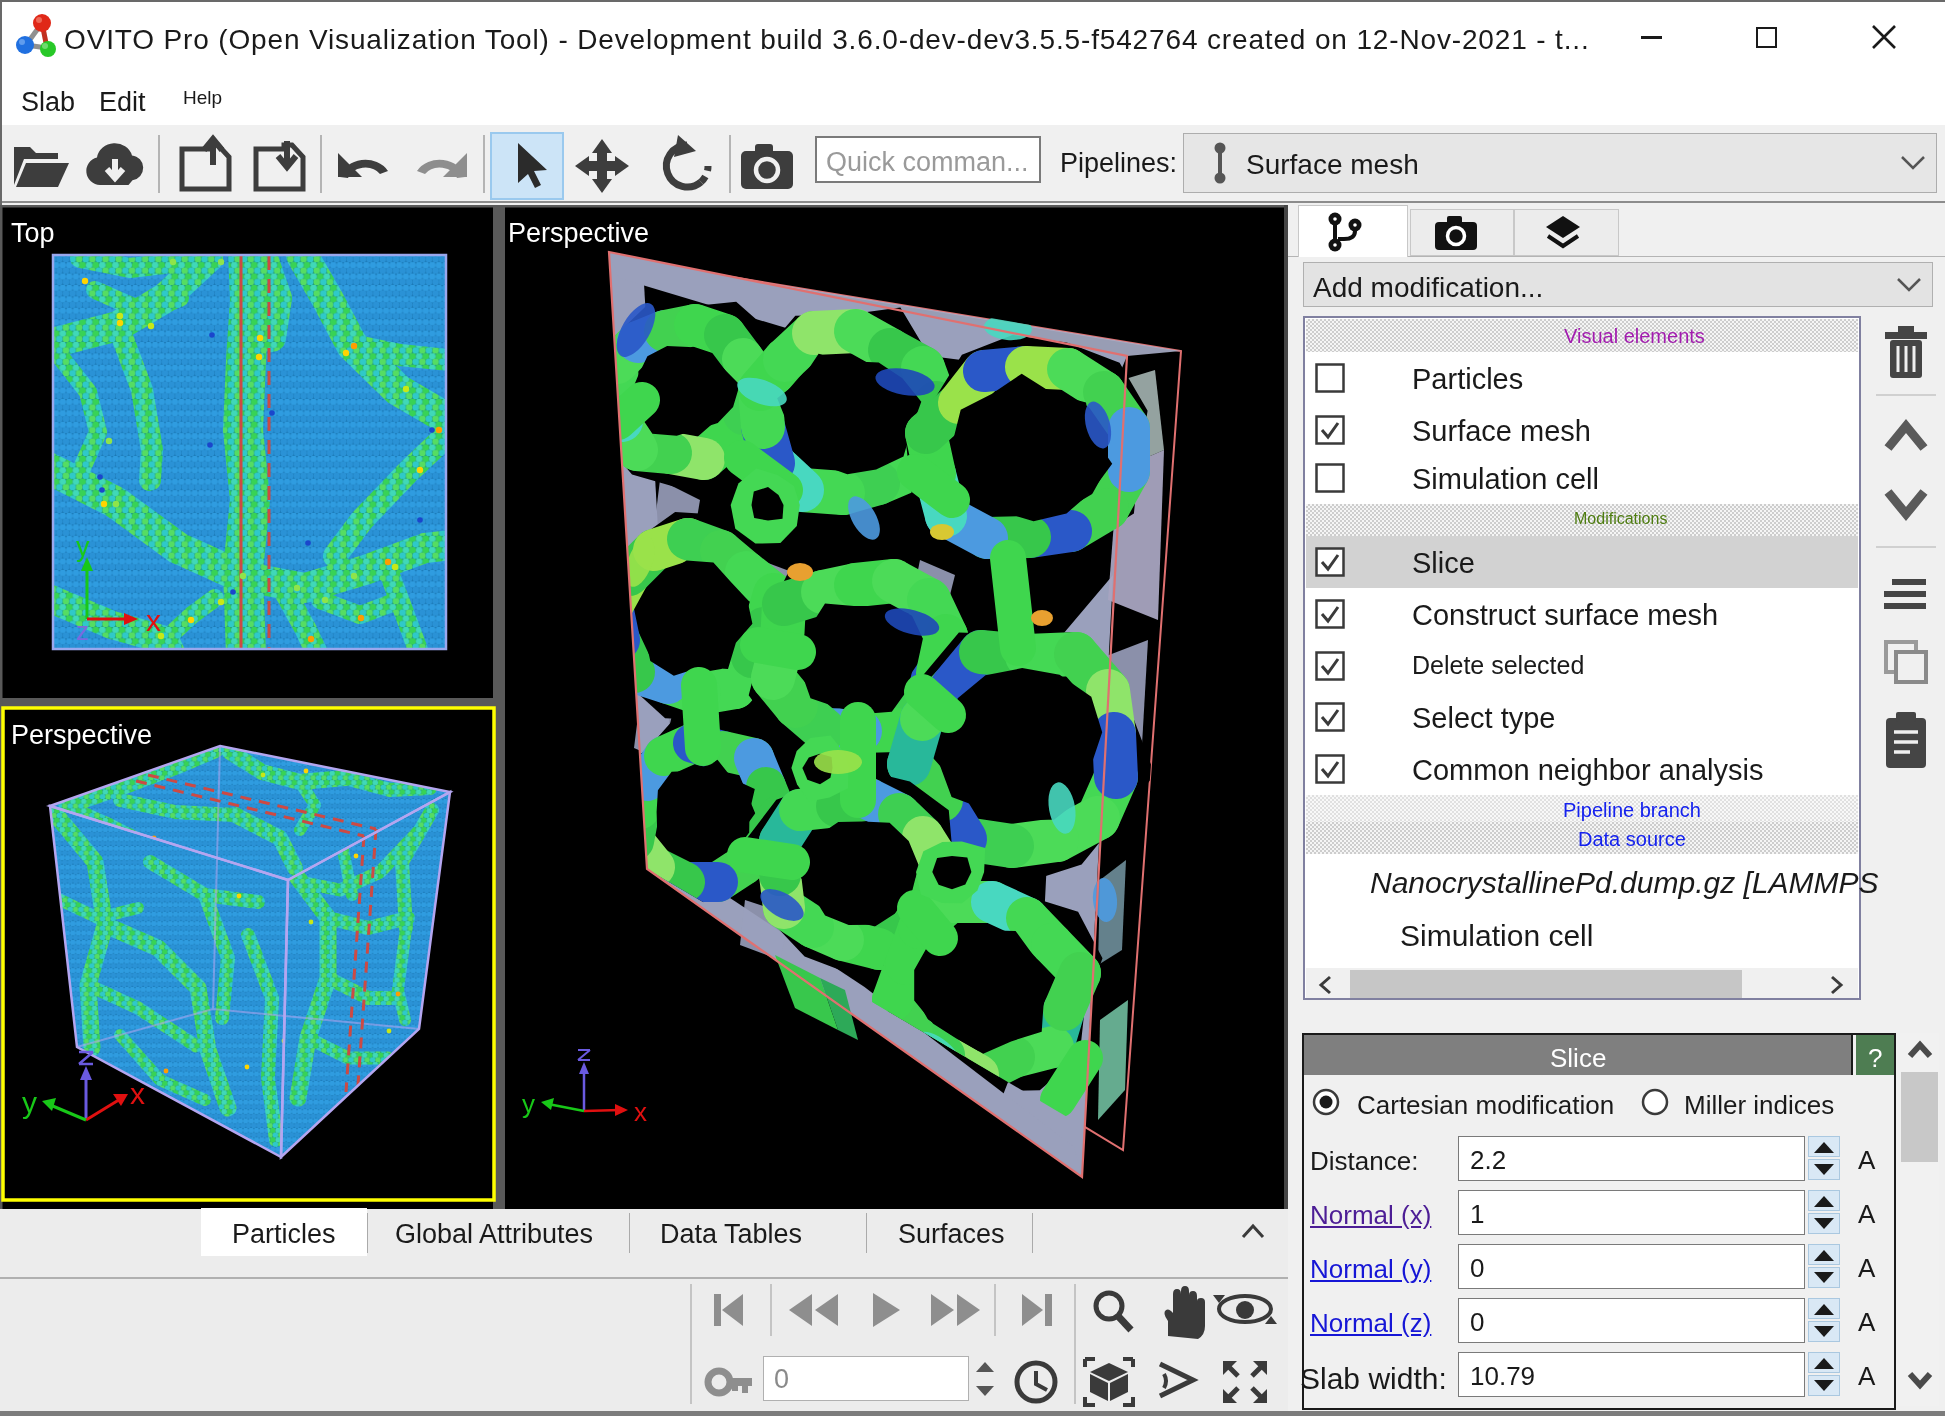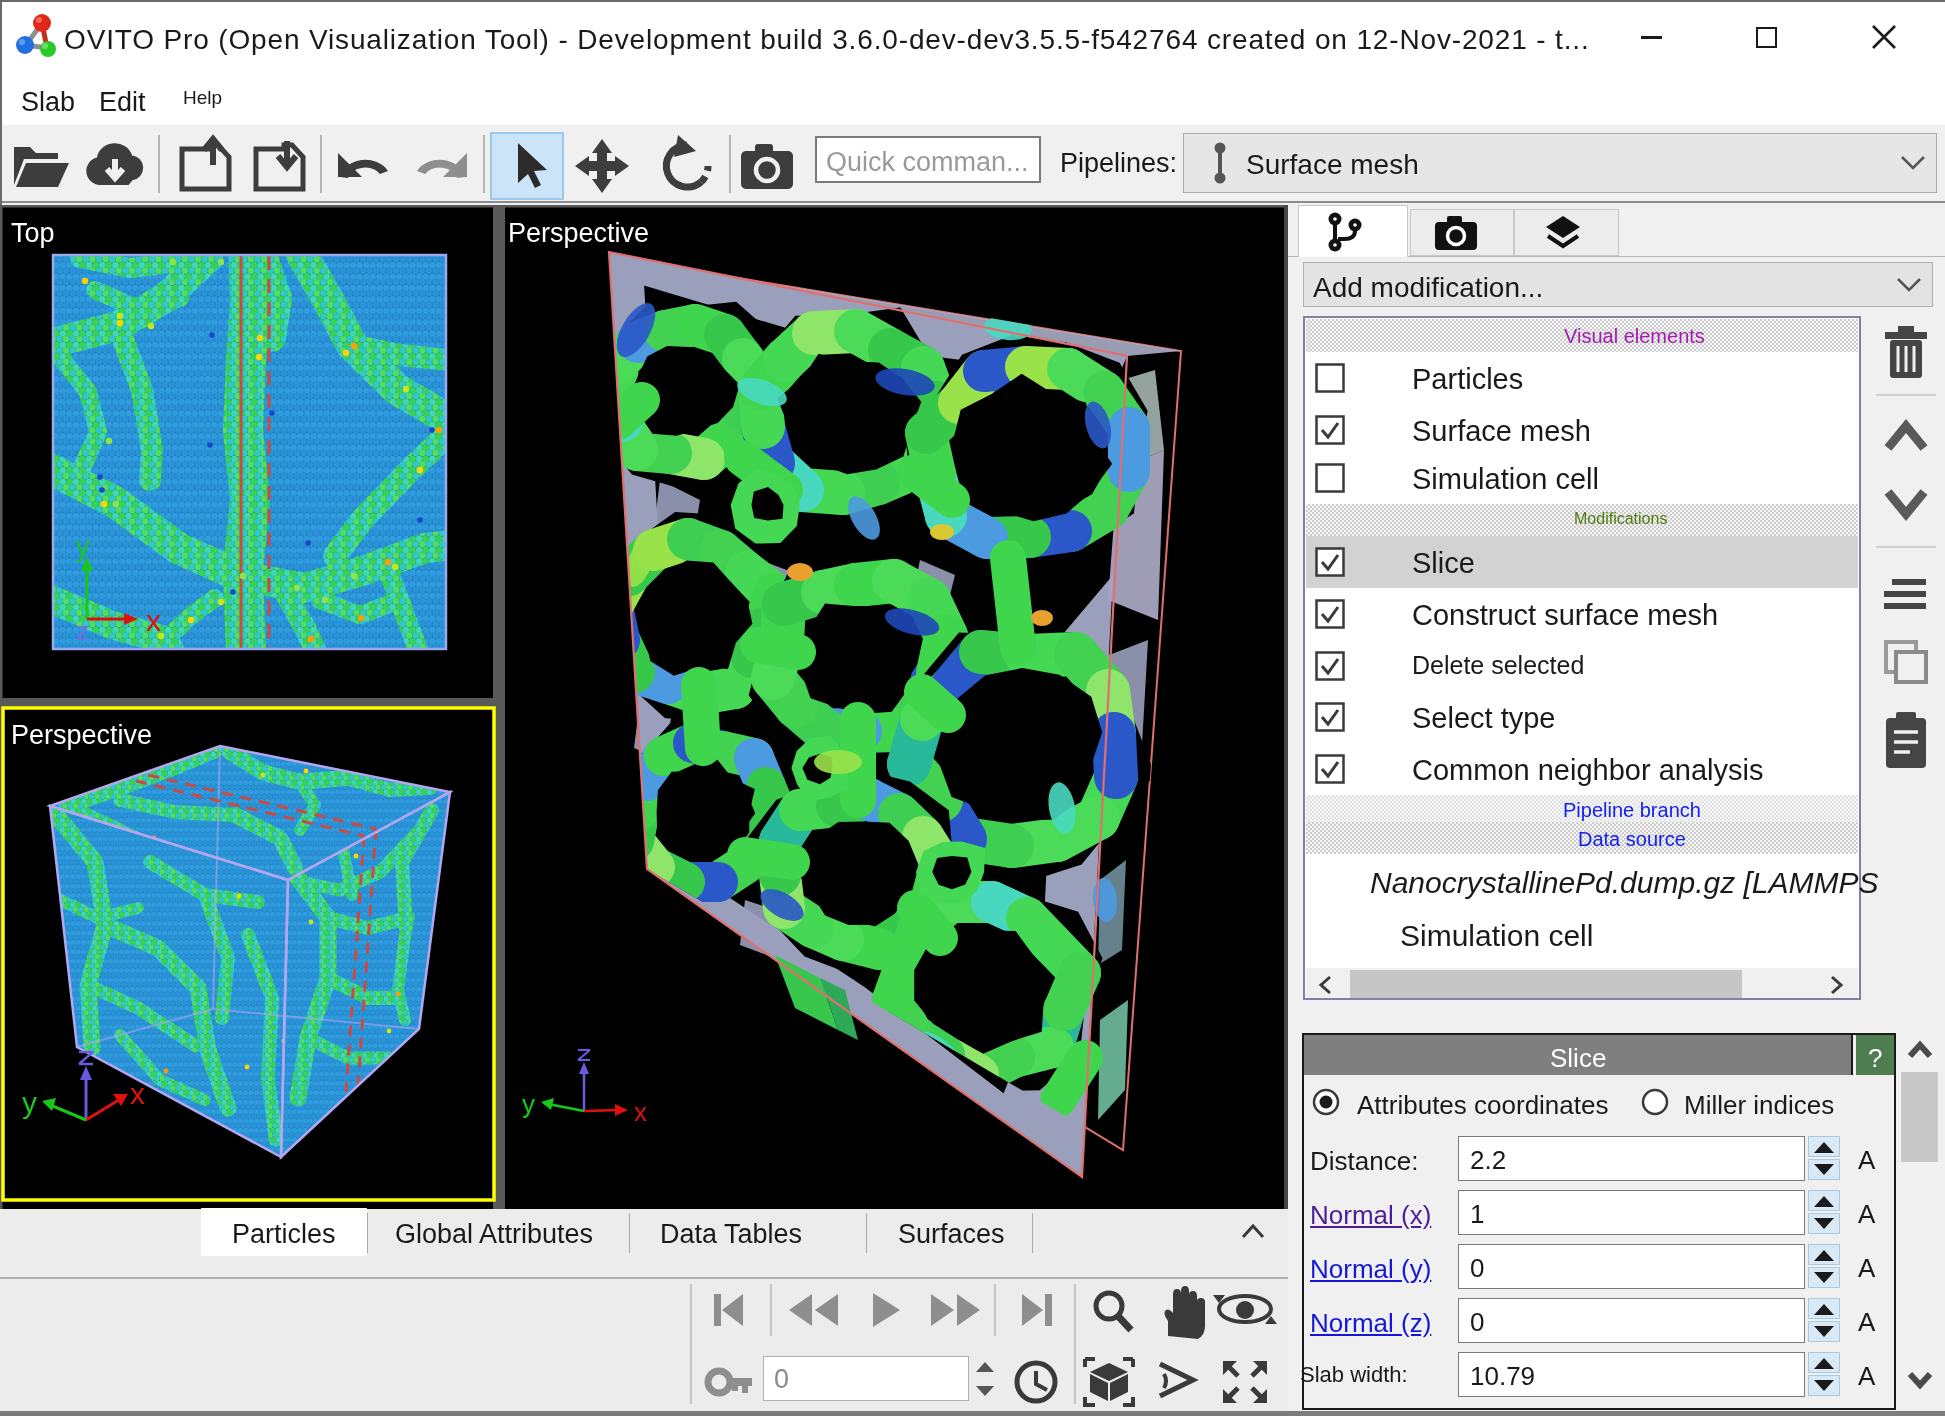--- a/index.html
+++ b/index.html
@@ -612,21 +612,21 @@
   </svg>
 <div class="abs" style="left:1302px;top:1033px;width:594px;height:377px;border:2.5px solid #1a1a1a;background:#f0f0f0"></div>
 <div class="abs" style="left:1304px;top:1035px;width:549px;height:40px;background:#7f7f7f;border-right:2.5px solid #1a1a1a"></div>
 <div class="txt" style="left:1550px;top:1043px;font-size:26px;color:#fff">Slice</div>
 <div class="abs" style="left:1856px;top:1035px;width:38px;height:40px;background:#4e7d52"></div>
 <div class="txt" style="left:1868px;top:1043px;font-size:26px;color:#fff">?</div>
 <svg class="abs" style="left:1312px;top:1088px" width="28" height="28" viewBox="0 0 28 28">
 <circle cx="14" cy="14" r="12" fill="#fff" stroke="#3a3a3a" stroke-width="2.5"></circle>
     <circle cx="14" cy="14" r="6.5" fill="#1a1a1a"></circle>
   </svg>
-<div class="txt" style="left:1357px;top:1090px;font-size:26px">Attributes coordinates</div>
+<div class="txt" style="left:1357px;top:1090px;font-size:26px">Cartesian modification</div>
 <svg class="abs" style="left:1641px;top:1088px" width="28" height="28" viewBox="0 0 28 28">
 <circle cx="14" cy="14" r="12" fill="#fff" stroke="#3a3a3a" stroke-width="2.5"></circle>
   </svg>
 <div class="txt" style="left:1684px;top:1090px;font-size:26px">Miller indices</div>
 <div class="txt" style="left:1310px;top:1146px;font-size:26px;">Distance:</div>
 <div class="abs" style="left:1458px;top:1136px;width:347px;height:45px;background:#fff;border:1.5px solid #7a7a7a"></div>
 <div class="txt" style="left:1470px;top:1145px;font-size:26px">2.2</div>
 <div class="abs" style="left:1808px;top:1136px;width:32px;height:21px;background:#d9e8f5;border:1px solid #aac8e0"></div>
 <div class="abs" style="left:1808px;top:1159px;width:32px;height:21px;background:#d9e8f5;border:1px solid #aac8e0"></div>
 <svg class="abs" style="left:1814px;top:1142px" width="20" height="11" viewBox="0 0 20 11">
@@ -665,21 +665,21 @@
 <div class="txt" style="left:1470px;top:1307px;font-size:26px">0</div>
 <div class="abs" style="left:1808px;top:1298px;width:32px;height:21px;background:#d9e8f5;border:1px solid #aac8e0"></div>
 <div class="abs" style="left:1808px;top:1321px;width:32px;height:21px;background:#d9e8f5;border:1px solid #aac8e0"></div>
 <svg class="abs" style="left:1814px;top:1304px" width="20" height="11" viewBox="0 0 20 11">
     <path d="M10,0 L20,11 L0,11 Z" fill="#1a1a1a"></path>
   </svg>
 <svg class="abs" style="left:1814px;top:1326px" width="20" height="11" viewBox="0 0 20 11">
     <path d="M10,11 L20,0 L0,0 Z" fill="#1a1a1a"></path>
   </svg>
 <div class="txt" style="left:1858px;top:1307px;font-size:26px">A</div>
-<div class="txt" style="left:1300px;top:1362px;font-size:22px;">Slab width:</div>
+<div class="txt" style="left:1300px;top:1362px;font-size:30px;">Slab width:</div>
 <div class="abs" style="left:1458px;top:1352px;width:347px;height:45px;background:#fff;border:1.5px solid #7a7a7a"></div>
 <div class="txt" style="left:1470px;top:1361px;font-size:26px">10.79</div>
 <div class="abs" style="left:1808px;top:1352px;width:32px;height:21px;background:#d9e8f5;border:1px solid #aac8e0"></div>
 <div class="abs" style="left:1808px;top:1375px;width:32px;height:21px;background:#d9e8f5;border:1px solid #aac8e0"></div>
 <svg class="abs" style="left:1814px;top:1358px" width="20" height="11" viewBox="0 0 20 11">
     <path d="M10,0 L20,11 L0,11 Z" fill="#1a1a1a"></path>
   </svg>
 <svg class="abs" style="left:1814px;top:1380px" width="20" height="11" viewBox="0 0 20 11">
     <path d="M10,11 L20,0 L0,0 Z" fill="#1a1a1a"></path>
   </svg>

